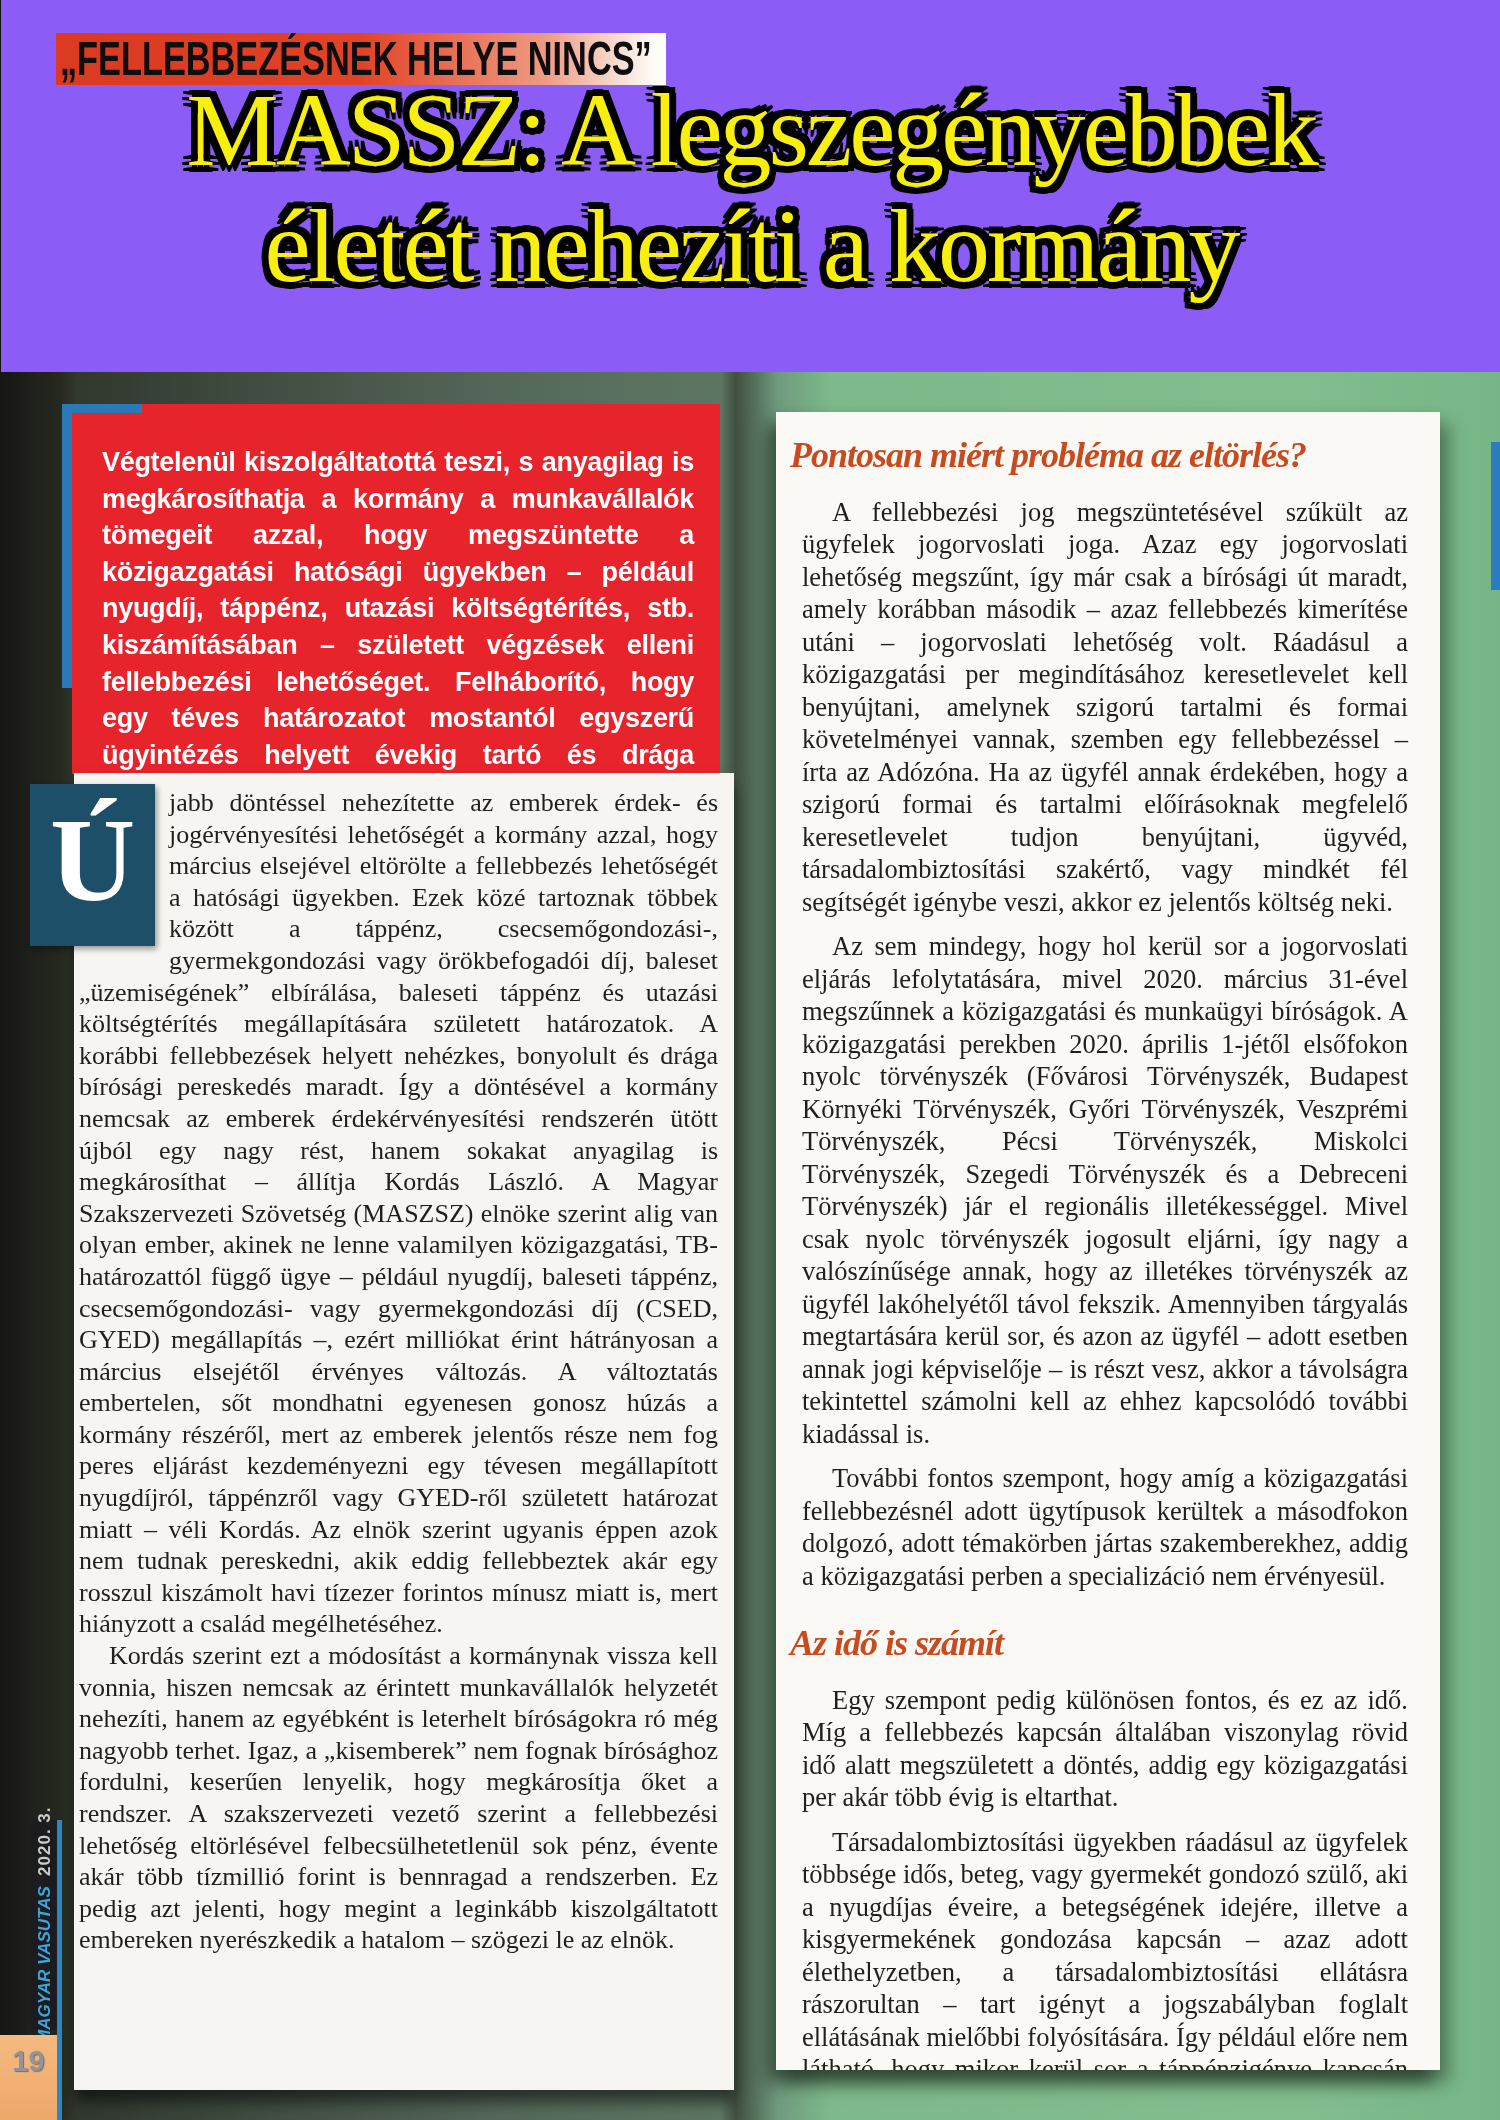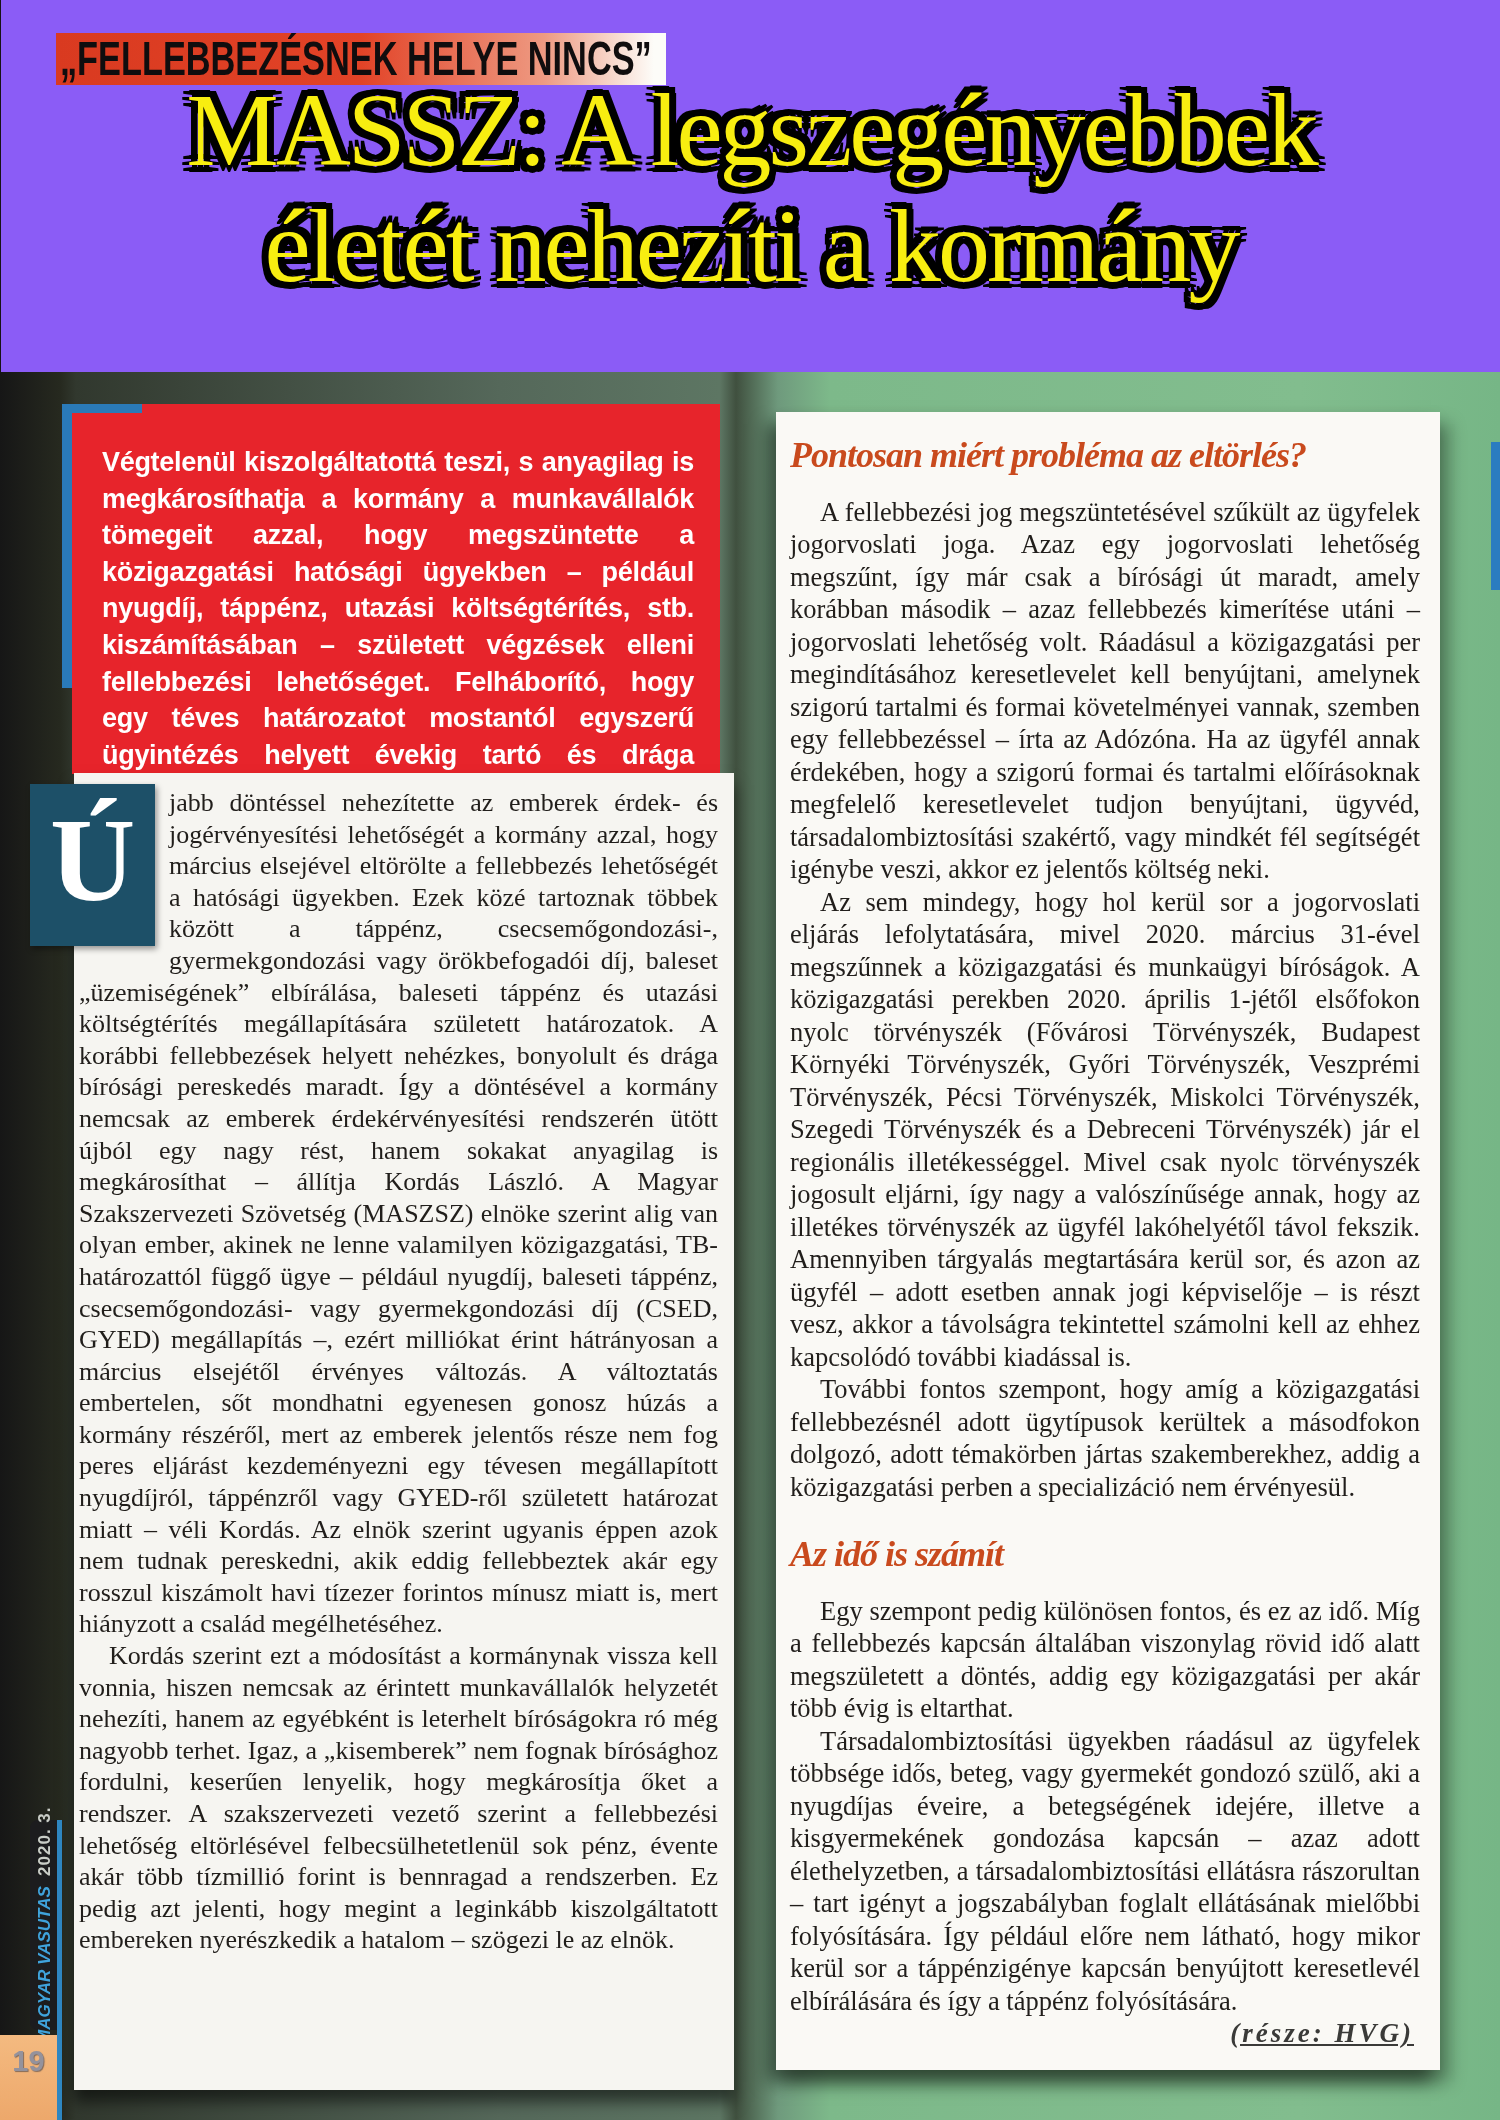--- a/index.html
+++ b/index.html
@@ -52,21 +52,21 @@
     background:linear-gradient(to right,#36423a,#587а63 60%,#6f9a7d);}
 
   
   #right-panel{left:776px;top:412px;width:664px;height:1658px;background:#faf9f5;
     overflow:hidden;
     box-shadow:-9px 12px 16px rgba(10,15,10,0.5),9px 12px 16px rgba(10,15,10,0.35);}
   #right-panel .inner{padding:24px 20px 0 14px;}
   .colhead{font-style:italic;font-weight:bold;font-size:36px;line-height:1.1;
     color:#c94a1d;margin:0 0 20px 0;letter-spacing:-1px;}
   .colhead.h2{margin-top:32px;}
-  #right-panel p{text-indent:30px;margin:0;}
+  #right-panel p{text-indent:30px;margin:12px;}
   #right-panel .bodytext{font-size:26.5px;line-height:32.5px;}
   #source-line{text-align:right;margin-top:28px;padding-right:6px;text-indent:0!important;}
   #source-line span{font-style:italic;font-weight:bold;font-size:27px;color:#3a3a38;
     letter-spacing:3px;text-decoration:underline;}
 
   
   #side-tab{left:30px;top:1820px;width:28px;height:210px;background:#1c1c1e;
     border-radius:8px 0 0 8px;z-index:4;display:flex;align-items:center;justify-content:center;}
   #side-tab .vtext{writing-mode:vertical-rl;transform:rotate(180deg);
     white-space:nowrap;font-family:"Liberation Sans",sans-serif;font-size:17px;line-height:1;}

